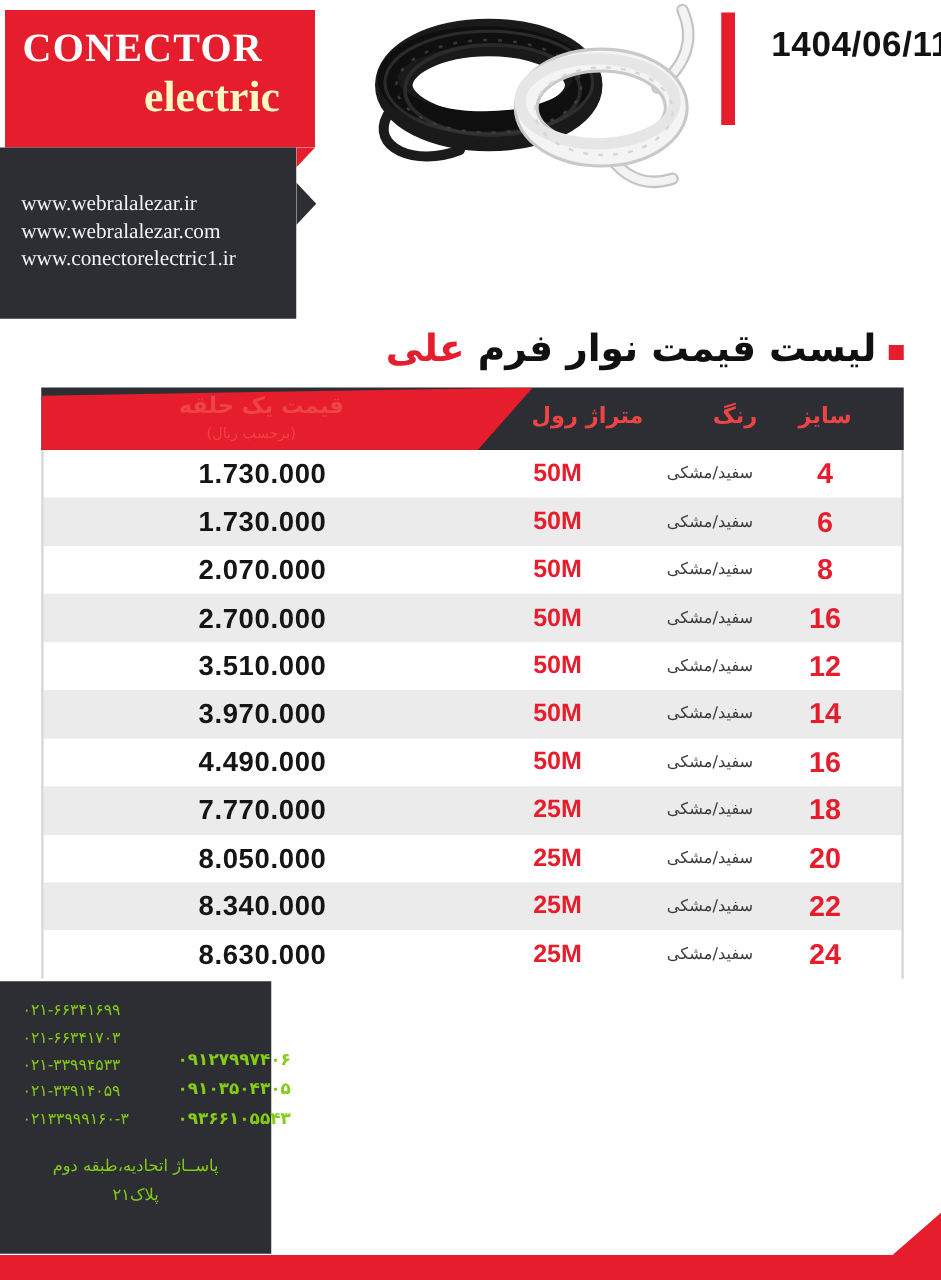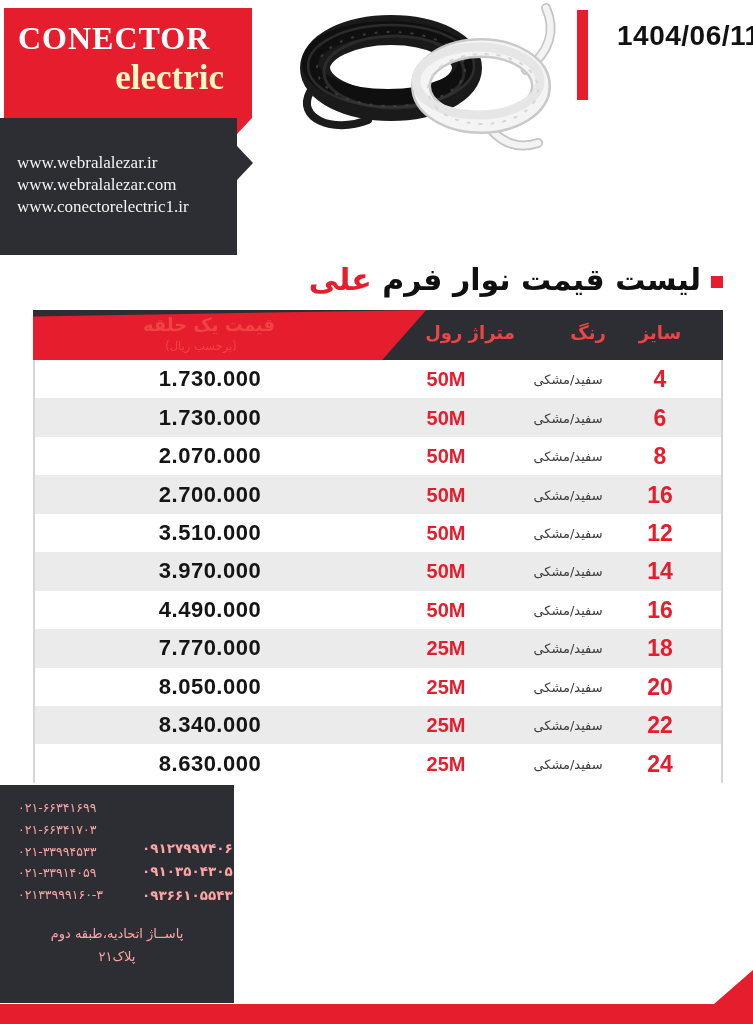--- a/index.html
+++ b/index.html
@@ -54,21 +54,21 @@
   .cell{position:absolute;top:50%;transform:translate(-50%,-50%);white-space:nowrap;}
   .cell-price{left:175px;font-family:"Liberation Sans",sans-serif;font-size:22px;font-weight:bold;
               color:#151515;letter-spacing:.5px;}
   .cell-met{left:411px;font-family:"Liberation Sans",sans-serif;font-size:20px;font-weight:bold;
             color:#e51d2c;}
   .cell-color{left:533px;font-size:13px;color:#3d3d3d;direction:rtl;}
   .cell-size{left:625px;font-family:"Liberation Sans",sans-serif;font-size:23px;font-weight:bold;
              color:#e51d2c;}
 
   
-  .contact-box{position:absolute;left:0;top:785px;width:234px;height:218px;background:#2d2e33;color:#fca5a5;}
+  .contact-box{position:absolute;left:0;top:785px;width:217px;height:218px;background:#2d2e33;color:#84cc16;}
   .landlines{position:absolute;left:18px;top:12px;}
   .landline{direction:ltr;font-size:12.5px;line-height:21.8px;letter-spacing:1.2px;white-space:nowrap;}
   .mobiles{position:absolute;left:142px;top:52px;}
   .mobile{direction:ltr;font-size:13.5px;font-weight:bold;line-height:23.3px;letter-spacing:1px;white-space:nowrap;}
   .address{position:absolute;left:0;top:137px;width:100%;text-align:center;direction:rtl;}
   .addr-line{font-size:13px;line-height:23px;white-space:nowrap;}
 
   
   .footer-bar{position:absolute;left:0;top:1004px;width:753px;height:20px;background:#e51d2c;}
   .footer-slant{position:absolute;left:714px;top:970px;width:39px;height:34px;background:#e51d2c;

